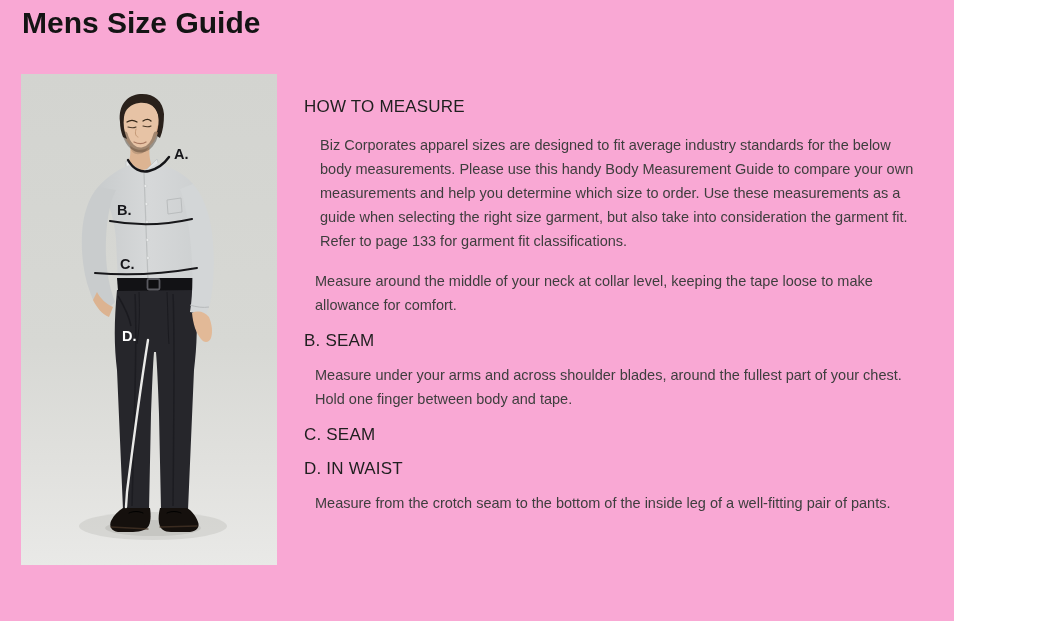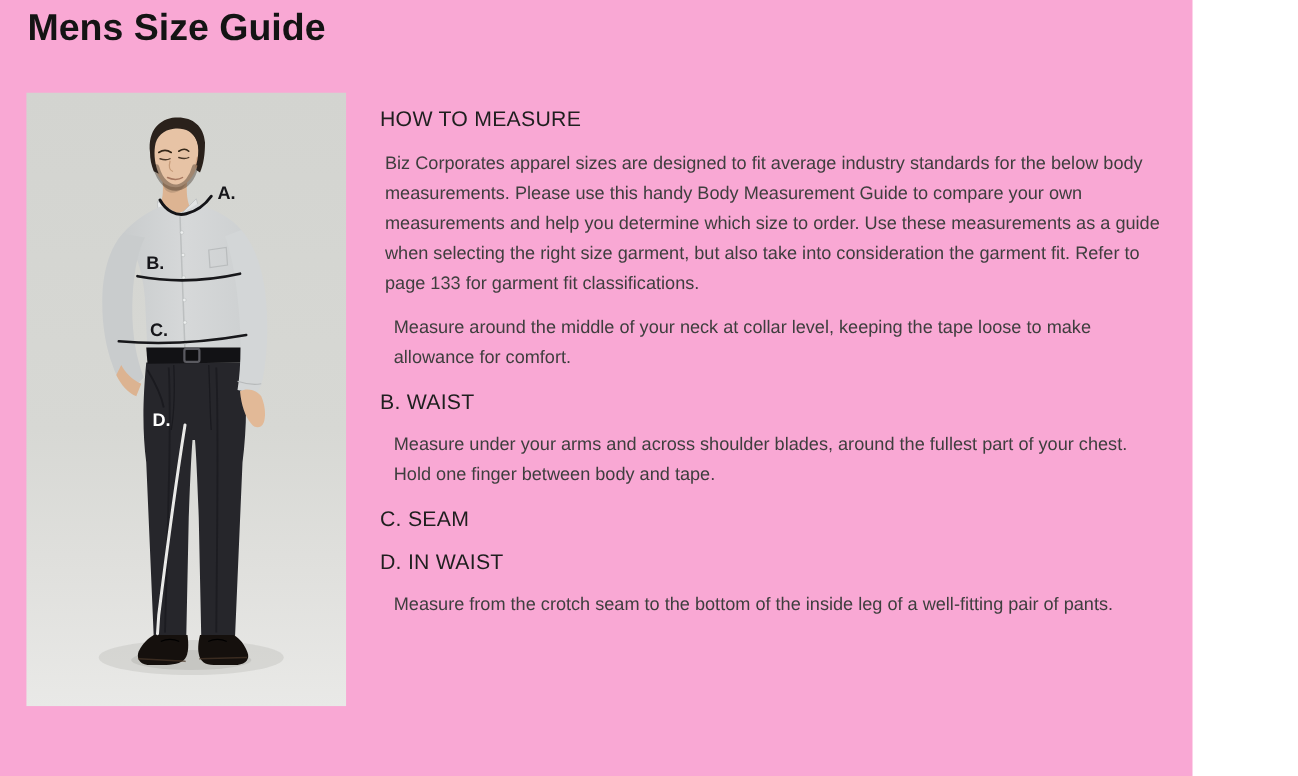--- a/index.html
+++ b/index.html
@@ -13,34 +13,34 @@
   }
   .page-title {
     position:absolute; left:22px; top:6px;
     font-size:30px; font-weight:700; color:#141414; letter-spacing:0;
   }
   .figure-wrap {
     position:absolute; left:21px; top:74px; width:256px; height:491px;
   }
   .figure-wrap svg { display:block; }
   .content {
-    position:absolute; left:304px; top:86px; width:636px;
+    position:absolute; left:304px; top:97px; width:636px;
   }
   .content h2 {
     font-size:17px; font-weight:500; color:#1f1f1f;
     line-height:20px; letter-spacing:0.2px; margin:0 0 13px 0;
   }
   .content h3 {
     font-size:17px; font-weight:500; color:#1f1f1f;
     line-height:20px; letter-spacing:0.2px; margin:14px 0 12px 0;
   }
   .content p {
     font-size:14.5px; color:#3e3e3e; line-height:24px; margin:11px;
   }
-  .content p.intro { margin:4px; }
+  .content p.intro { margin:16px; }
   .mlabel {
     font-family:"Liberation Sans","DejaVu Sans",sans-serif;
     font-weight:700; font-size:14.5px; fill:#16161a;
   }
   .mlabel-light { fill:#ffffff; }
 </style>
 </head>
 <body>
 
 <div class="page">
@@ -147,21 +147,21 @@
       </g>
     </svg>
   </div>
 
   <section class="content">
     <h2>HOW TO MEASURE</h2>
     <p class="intro">Biz Corporates apparel sizes are designed to fit average industry standards for the below body measurements. Please use this handy Body Measurement Guide to compare your own measurements and help you determine which size to order. Use these measurements as a guide when selecting the right size garment, but also take into consideration the garment fit. Refer to page 133 for garment fit classifications.</p>
 
     <p>Measure around the middle of your neck at collar level, keeping the tape loose to make allowance for comfort.</p>
 
-    <h3>B. WAIST</h3>
+    <h3>B. SEAM</h3>
     <p>Measure under your arms and across shoulder blades, around the fullest part of your chest. Hold one finger between body and tape.</p>
 
     <h3>C. SEAM</h3>
 
     <h3>D. IN WAIST</h3>
     <p>Measure from the crotch seam to the bottom of the inside leg of a well-fitting pair of pants.</p>
   </section>
 
 </div>
 

